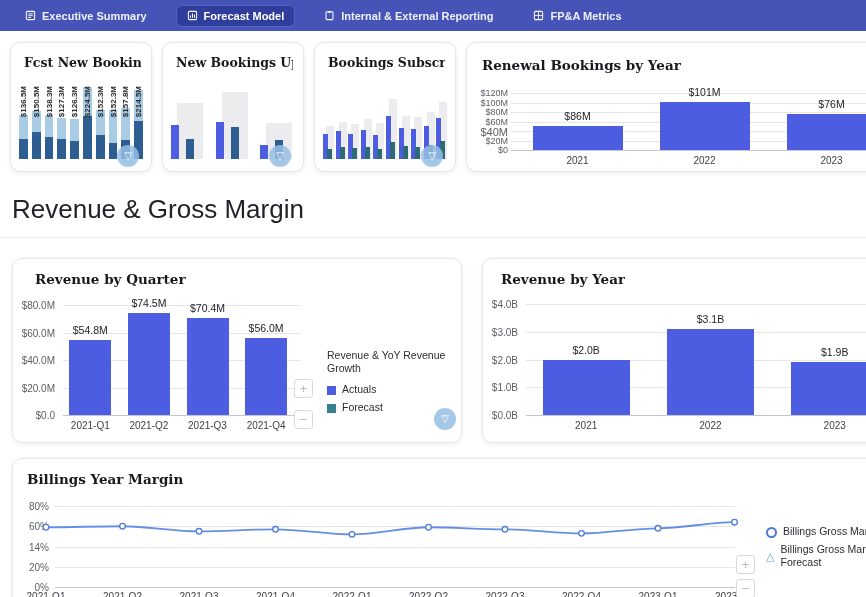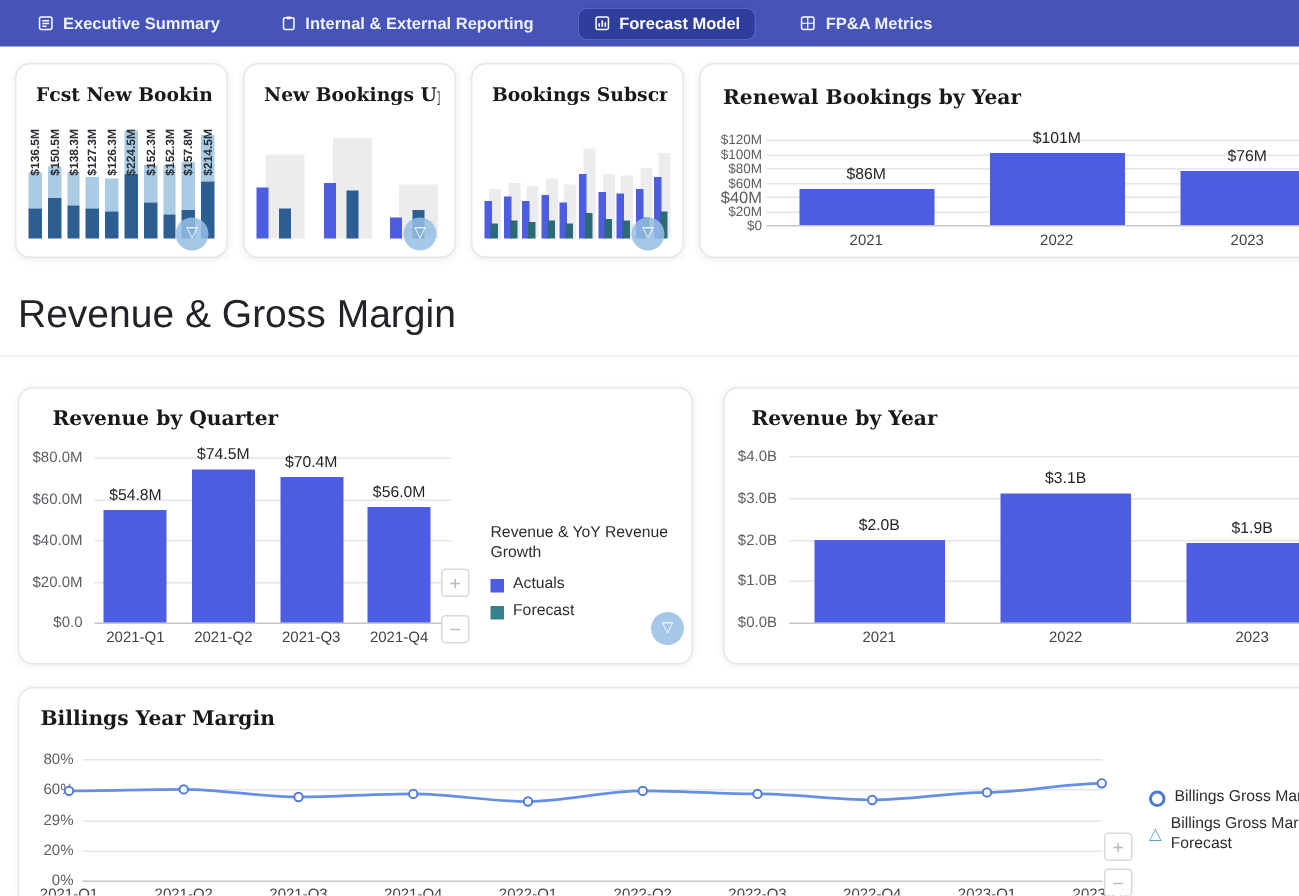--- a/index.html
+++ b/index.html
@@ -62,37 +62,37 @@
   <nav class="topnav" id="topnav">
       <div class="tab">
         <span>
           <svg width="11" height="11" viewBox="0 0 12 12">
             <rect x="1.5" y="1.5" width="9" height="9" rx="1.2" fill="none" stroke="#fff" stroke-width="1.1"></rect>
             <path d="M3.5 4.2h5M3.5 6.2h5M3.5 8.2h3" stroke="#fff" stroke-width="1" fill="none"></path>
           </svg>
         </span>
         <span>Executive Summary</span>
       </div>
+      <div class="tab active">
+        <span>
+          <svg width="11" height="11" viewBox="0 0 12 12">
+            <rect x="1.5" y="1.5" width="9" height="9" rx="1.2" fill="none" stroke="#fff" stroke-width="1.1"></rect>
+            <path d="M3.8 8.5V6M6 8.5V3.8M8.2 8.5V5.2" stroke="#fff" stroke-width="1.2" fill="none"></path>
+          </svg>
+        </span>
+        <span>Forecast Model</span>
+      </div>
       <div class="tab">
         <span>
           <svg width="11" height="11" viewBox="0 0 12 12">
             <rect x="2.2" y="2" width="7.6" height="8.5" rx="1" fill="none" stroke="#fff" stroke-width="1.1"></rect>
             <rect x="4.2" y="1" width="3.6" height="2" rx="0.6" fill="#fff"></rect>
           </svg>
         </span>
         <span>Internal &amp; External Reporting</span>
-      </div>
-      <div class="tab active">
-        <span>
-          <svg width="11" height="11" viewBox="0 0 12 12">
-            <rect x="1.5" y="1.5" width="9" height="9" rx="1.2" fill="none" stroke="#fff" stroke-width="1.1"></rect>
-            <path d="M3.8 8.5V6M6 8.5V3.8M8.2 8.5V5.2" stroke="#fff" stroke-width="1.2" fill="none"></path>
-          </svg>
-        </span>
-        <span>Forecast Model</span>
       </div>
       <div class="tab">
         <span>
           <svg width="11" height="11" viewBox="0 0 12 12">
             <rect x="1.5" y="1.5" width="9" height="9" rx="1.2" fill="none" stroke="#fff" stroke-width="1.1"></rect>
             <path d="M1.5 6h9M6 1.5v9" stroke="#fff" stroke-width="0.9"></path>
           </svg>
         </span>
         <span>FP&amp;A Metrics</span>
       </div>
@@ -355,21 +355,21 @@
       </div>
   </div>
 
   <div class="card" style="left:12px;top:458px;width:892px;height:175px">
     <div class="ctitle big-title" style="left:14px">Billings Year Margin</div>
     <div class="chart" id="chart-billings" style="left:0;top:0;width:892px;height:175px">
         <div class="tick" style="left: 0px; width: 36px; top: 42px;">80%</div>
         <div class="grid" style="left: 42px; width: 680px; top: 47px;"></div>
         <div class="tick" style="left: 0px; width: 36px; top: 62.25px;">60%</div>
         <div class="grid" style="left: 42px; width: 680px; top: 67.25px;"></div>
-        <div class="tick" style="left: 0px; width: 36px; top: 82.5px;">29%</div>
+        <div class="tick" style="left: 0px; width: 36px; top: 82.5px;">14%</div>
         <div class="grid" style="left: 42px; width: 680px; top: 87.5px;"></div>
         <div class="tick" style="left: 0px; width: 36px; top: 102.75px;">20%</div>
         <div class="grid" style="left: 42px; width: 680px; top: 107.75px;"></div>
         <div class="tick" style="left: 0px; width: 36px; top: 123px;">0%</div>
         <div class="grid zero" style="left: 42px; width: 680px; top: 128px;"></div>
         <svg width="745" height="160" style="position:absolute;left:0;top:0">
           <path d="M33 68.26249999999999 C58.5 68.26249999999999 84 67.25 109.5 67.25 C135 67.25 160.5 72.3125 186 72.3125 C211.5 72.3125 237 70.2875 262.5 70.2875 C288 70.2875 313.5 75.35 339 75.35 C364.5 75.35 390 68.26249999999999 415.5 68.26249999999999 C441 68.26249999999999 466.5 70.2875 492 70.2875 C517.5 70.2875 543 74.3375 568.5 74.3375 C594 74.3375 619.5 69.275 645 69.275 C670.5 69.275 696 63.2 721.5 63.2" fill="none" stroke="#648fe6" stroke-width="1.8"></path>
           <circle cx="33" cy="68.26249999999999" r="2.8" fill="#fff" stroke="#4f7ad8" stroke-width="1.3"></circle>
           <circle cx="109.5" cy="67.25" r="2.8" fill="#fff" stroke="#4f7ad8" stroke-width="1.3"></circle>
           <circle cx="186" cy="72.3125" r="2.8" fill="#fff" stroke="#4f7ad8" stroke-width="1.3"></circle>

